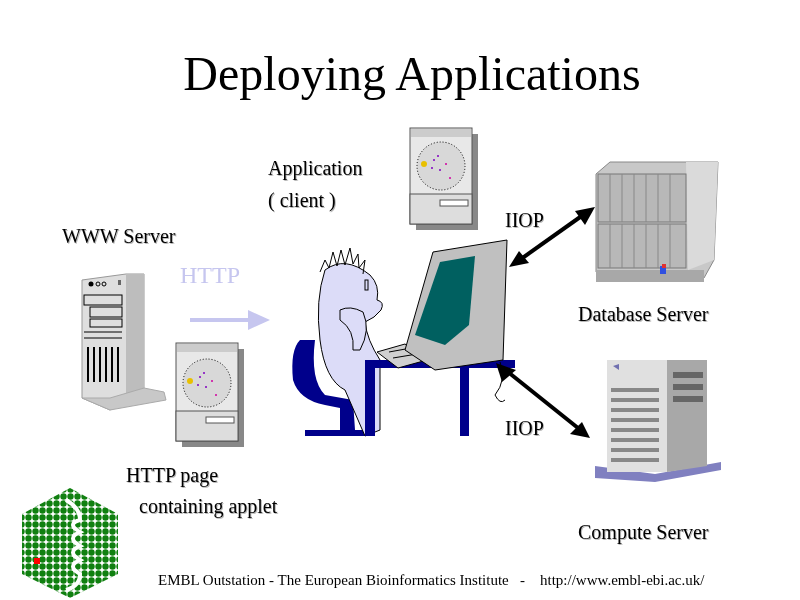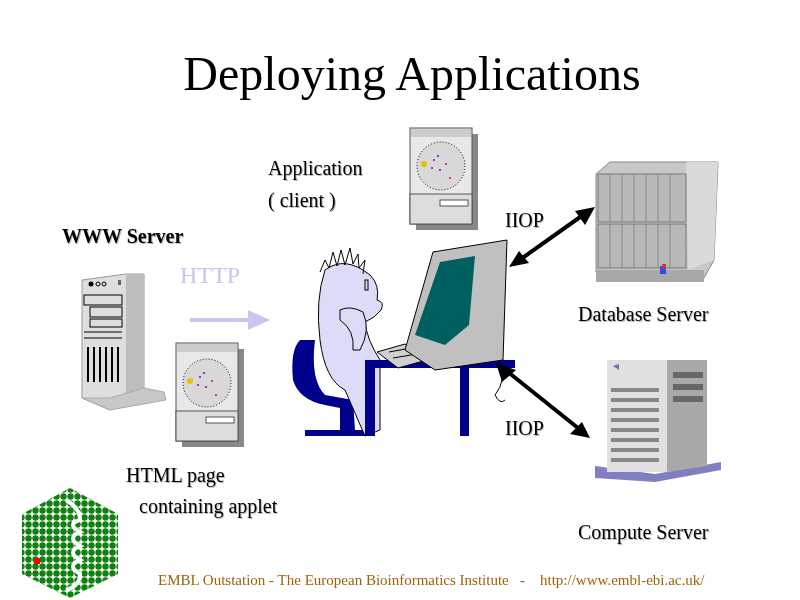--- a/index.html
+++ b/index.html
@@ -2,37 +2,37 @@
 <html><head>
 <meta charset="utf-8">
 <style>
   html, body { margin: 0; padding: 0; }
   body { width: 800px; height: 600px; background: #ffffff; position: relative; overflow: hidden;
          font-family: "Liberation Serif", "DejaVu Serif", serif; color: #000; }
   .abs { position: absolute; }
   .title { left: 12px; width: 800px; top: 44px; text-align: center; font-size: 48px; line-height: 60px; }
   .label { font-size: 20px; line-height: 30px; white-space: nowrap; text-shadow: 1px 1px 0 #b8b8b8; }
   .http { color: #c6c6ef; font-size: 24px; text-shadow: none; }
-  .footer { left: 158px; top: 572px; font-size: 15px; color: #a16207; white-space: nowrap; letter-spacing: 0px; }
+  .footer { left: 158px; top: 572px; font-size: 15px; color: #000000; white-space: nowrap; letter-spacing: 0px; }
   svg { position: absolute; overflow: visible; }
 </style>
 </head>
 <body>
 
 <div class="abs title">Deploying Applications</div>
 
-<div class="abs label" style="left:62px; top:221px;font-weight:bold;">WWW Server</div>
+<div class="abs label" style="left:62px; top:221px;">WWW Server</div>
 <div class="abs label http" style="left:180px; top:260px;text-align:center;">HTTP</div>
 <div class="abs label" style="left:268px; top:153px;">Application</div>
 <div class="abs label" style="left:268px; top:185px;">( client )</div>
 <div class="abs label" style="left:505px; top:205px;">IIOP</div>
 <div class="abs label" style="left:505px; top:413px;">IIOP</div>
 <div class="abs label" style="left:578px; top:299px;">Database Server</div>
 <div class="abs label" style="left:578px; top:517px;">Compute Server</div>
-<div class="abs label" style="left:126px; top:460px;">HTML page</div>
+<div class="abs label" style="left:126px; top:460px;">HTTP page</div>
 <div class="abs label" style="left:100px; top:491px;margin-left:39px;">containing applet</div>
 
 <svg style="left:190px; top:308px;" width="82" height="24">
   <rect x="0" y="10" width="60" height="4" fill="#c6c6ef"></rect>
   <polygon points="58,2 80,12 58,22" fill="#c6c6ef"></polygon>
 </svg>
 
 <svg style="left:80px; top:270px;" width="90" height="148">
   <polygon points="2,10 46,4 64,4 64,118 30,140 2,128" fill="#dedede" stroke="#999" stroke-width="1"></polygon>
   <polygon points="46,4 64,4 64,118 46,124" fill="#bdbdbd"></polygon>

